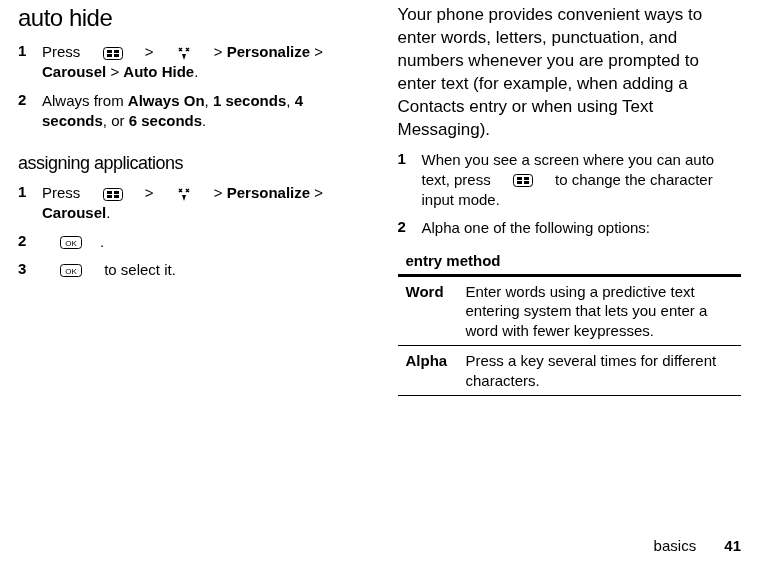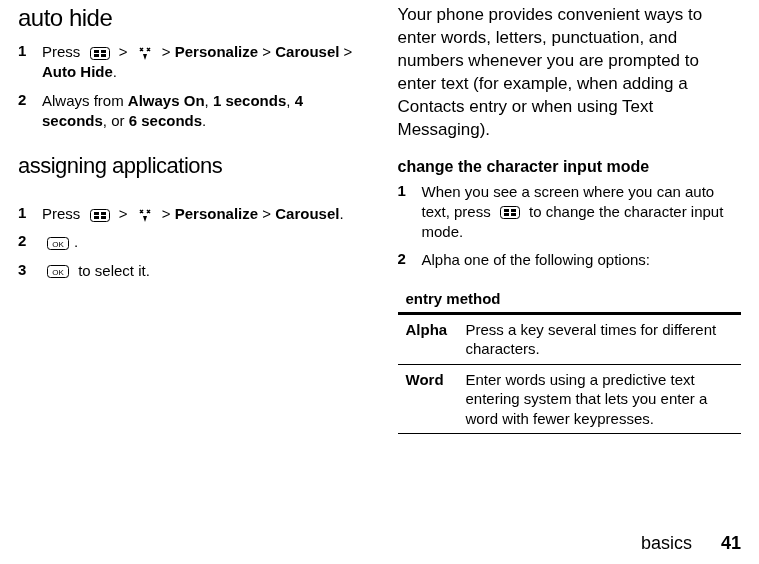--- a/index.html
+++ b/index.html
@@ -22,25 +22,25 @@
     display: flex;
     flex-direction: column;
   }
   h1 {
     font-size: 24px;
     font-weight: 400;
     letter-spacing: -0.5px;
     margin-bottom: 10px;
   }
   h2 {
-    font-size: 22px;
+    font-size: 18px;
     font-weight: 400;
     letter-spacing: -0.5px;
     margin-top: 14px;
-    margin-bottom: 25px;
+    margin-bottom: 9px;
   }
   h3 {
     font-size: 16px;
     font-weight: 700;
     margin-top: 8px;
     margin-bottom: 6px;
   }
   p {
     font-size: 17px;
     line-height: 1.35;
@@ -60,28 +60,27 @@
   .step-body {
     font-size: 15px;
     line-height: 1.35;
     font-weight: 300;
     flex: 1;
   }
   .b { font-weight: 700; }
   .icon {
     display: inline-block;
     vertical-align: middle;
-    margin: 0 5px;
+    margin: 0 18px;
     border-radius: 6px;
   }
   .icon svg { display: block; }
   table {
     border-collapse: collapse;
     width: 100%;
-    margin-top: 6px;
     font-size: 15px;
   }
   table th {
     text-align: left;
     font-weight: 700;
     padding: 5px 8px;
     border-bottom: 3px solid #000;
   }
   table td {
     padding: 5px 8px;
@@ -91,21 +90,21 @@
     border-bottom: 1px solid #000;
   }
   table td.method {
     font-weight: 700;
     width: 60px;
   }
   .footer {
     position: absolute;
     bottom: 10px;
     right: 18px;
-    font-size: 18px;
+    font-size: 15px;
     font-weight: 300;
   }
   .footer .pn { font-weight: 700; margin-left: 24px; }
 </style>
 </head>
 <body>
 
 <div class="columns">
 
   <div class="col">
@@ -204,21 +203,20 @@
         </span>
         <span> to select it.</span>
       </div>
     </div>
   </div>
 
   <div class="col">
 
     <p>Your phone provides convenient ways to enter words, letters, punctuation, and numbers whenever you are prompted to enter text (for example, when adding a Contacts entry or when using Text Messaging).</p>
 
-    <h3>change the character input mode</h3>
 
     <div class="step">
       <div class="step-num">1</div>
       <div class="step-body">
         <span>When you see a screen where you can auto text, press </span>
         <span class="icon">
           <svg width="20" height="13" viewBox="0 0 20 13">
               <rect x="0.5" y="0.5" width="19" height="12" rx="3" fill="none" stroke="#000"></rect>
               <rect x="4" y="3" width="5" height="3" fill="#000"></rect>
               <rect x="11" y="3" width="5" height="3" fill="#000"></rect>
@@ -236,26 +234,26 @@
     </div>
 
     <table>
       <thead>
         <tr>
             <th colspan="2">entry method</th>
           </tr>
       </thead>
       <tbody>
         <tr>
+          <td class="method">Word</td>
+          <td>Enter words using a predictive text entering system that lets you enter a word with fewer keypresses.</td>
+        </tr>
+        <tr>
           <td class="method">Alpha</td>
           <td>Press a key several times for different characters.</td>
-        </tr>
-        <tr>
-          <td class="method">Word</td>
-          <td>Enter words using a predictive text entering system that lets you enter a word with fewer keypresses.</td>
         </tr>
       </tbody>
     </table>
   </div>
 </div>
 
 <div class="footer">
   <span>basics</span>
   <span class="pn">41</span>
 </div>

